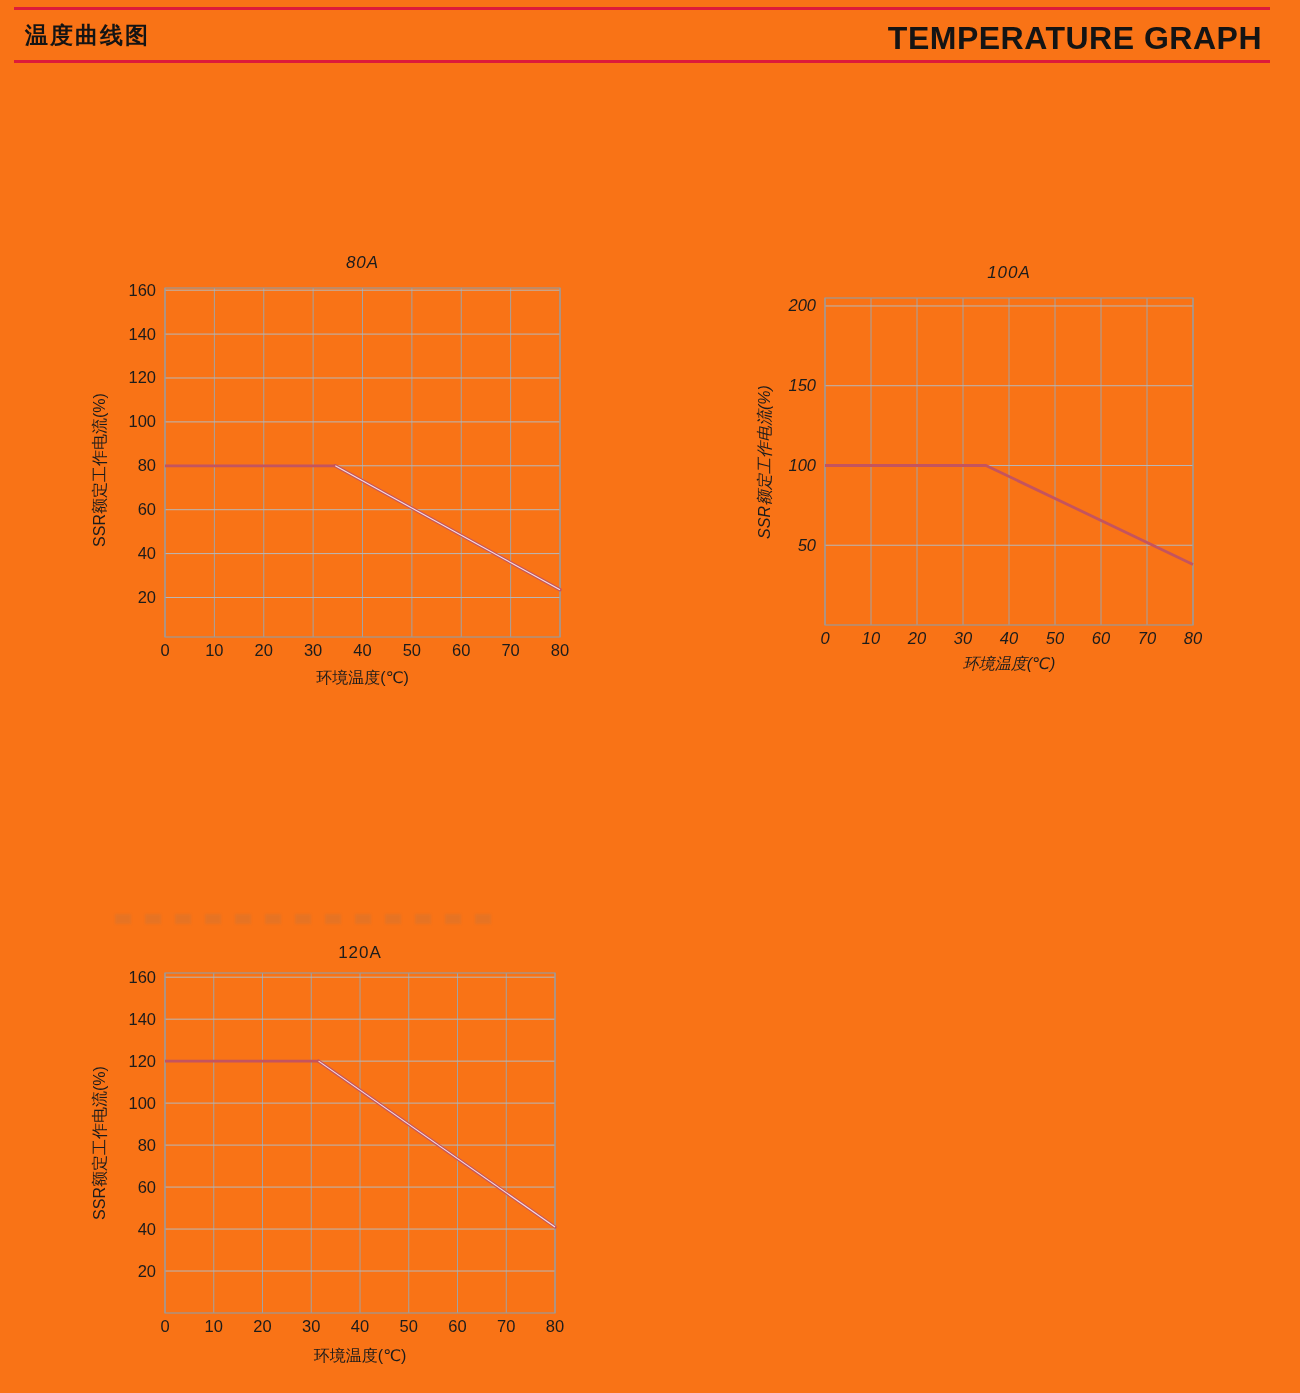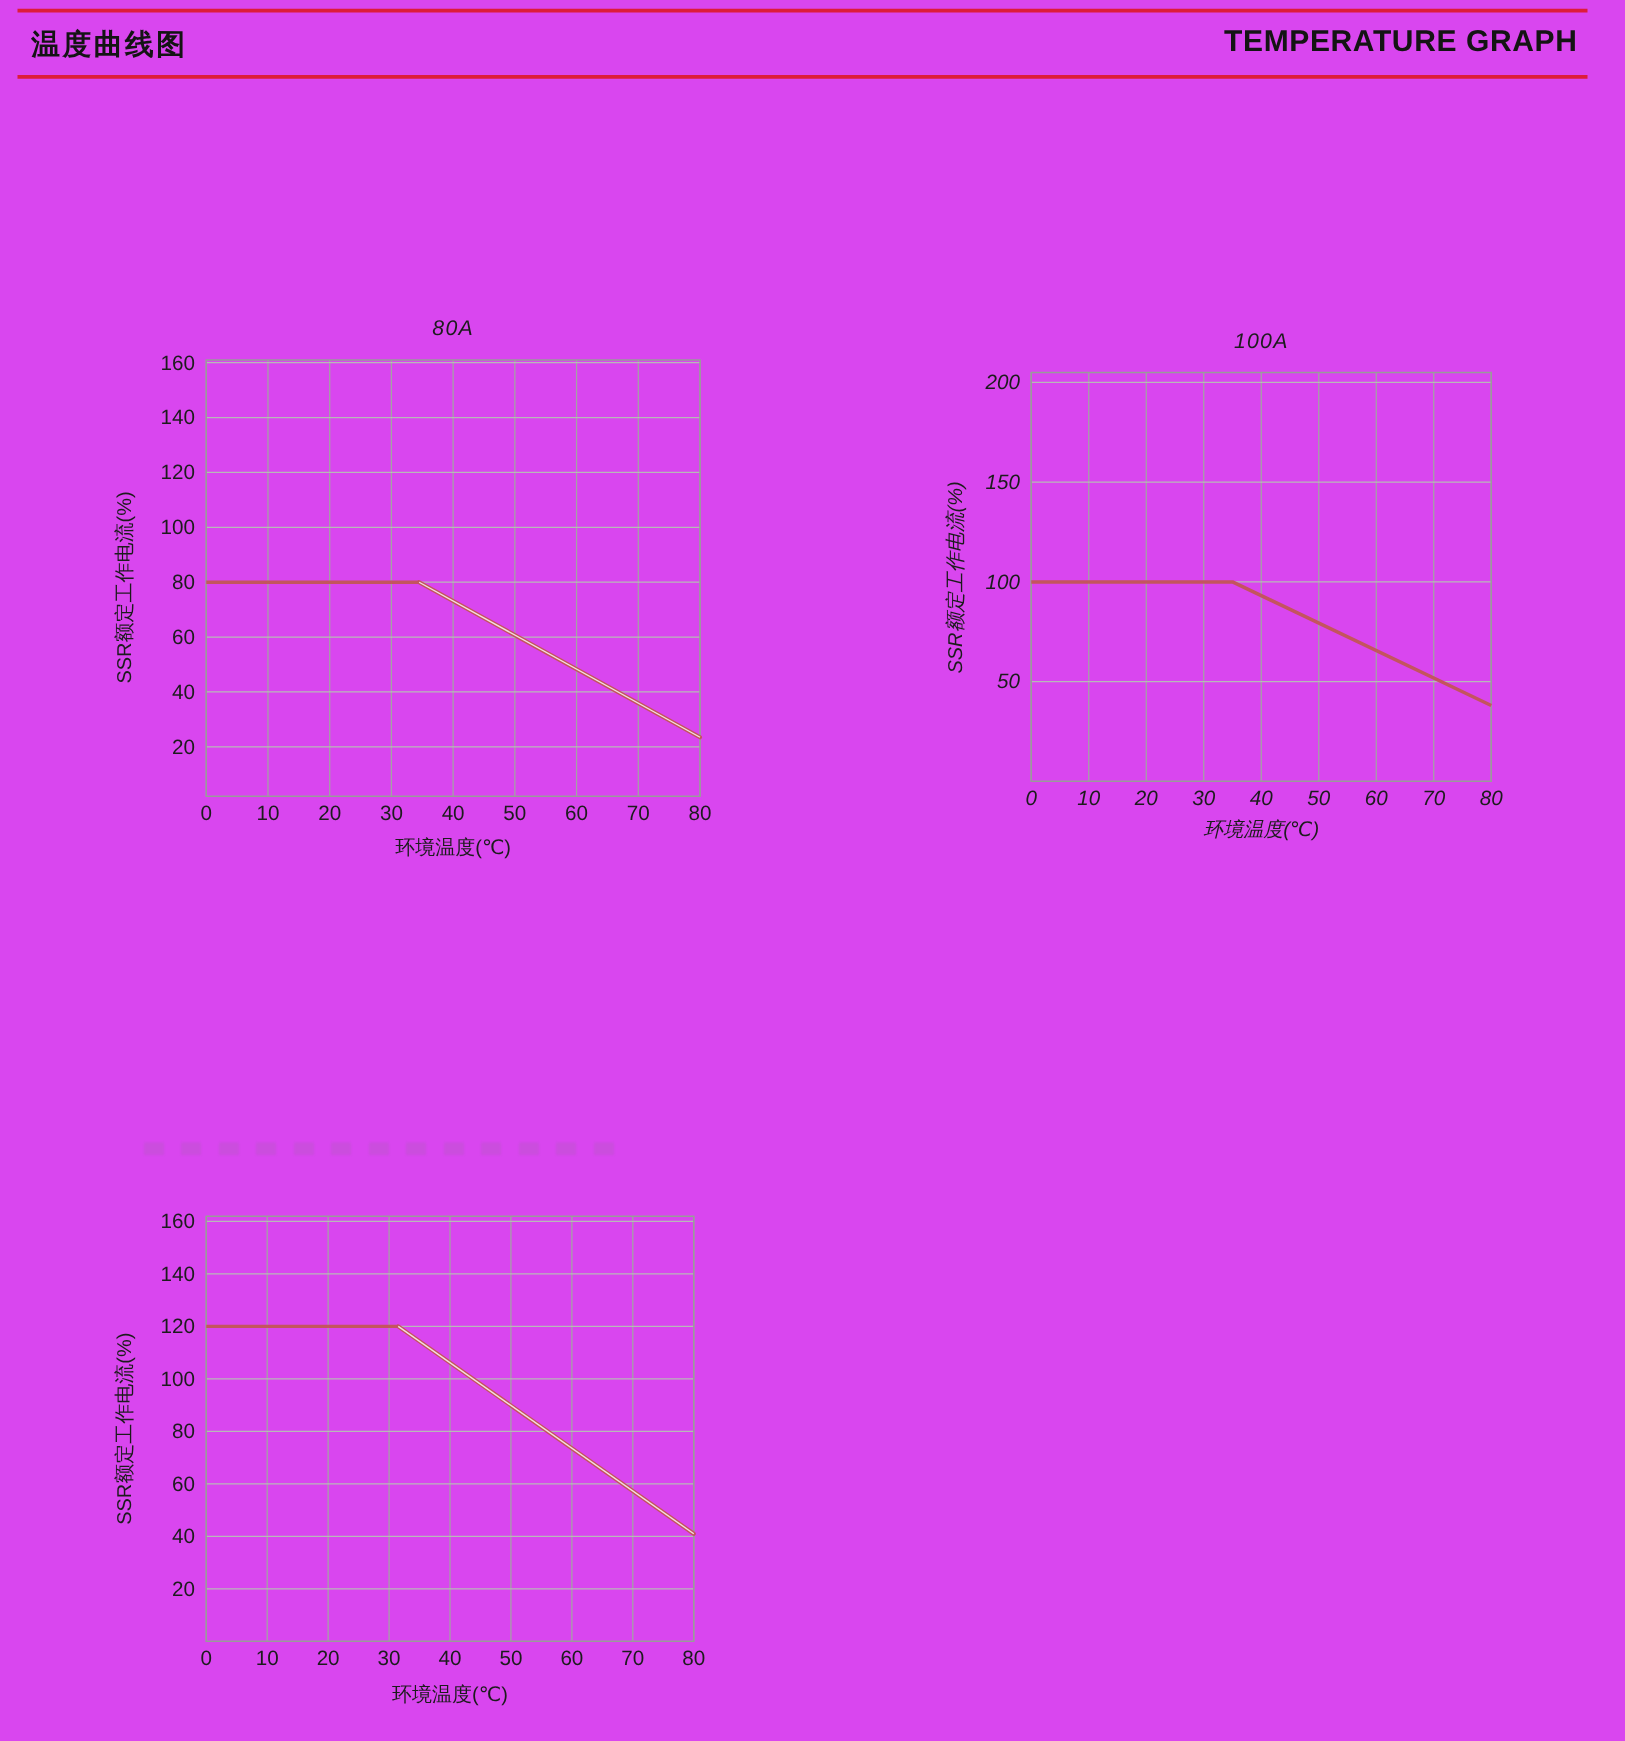--- a/index.html
+++ b/index.html
@@ -1,31 +1,31 @@
 <!DOCTYPE html>
 <html><head>
 <meta charset="utf-8">
 <style>
   html,body{margin:0;padding:0;}
   .page{
     position:relative;
     width:1300px;height:1393px;
-    background:#d946ef;
+    background:#f97316;
     font-family:"Liberation Sans","DejaVu Sans",sans-serif;
     color:#141414;
     overflow:hidden;
   }
   .rule{position:absolute;height:3px;left:14px;width:1256px;}
   .title-zh{
     position:absolute;left:25px;top:20px;
     font-size:23px;font-weight:bold;letter-spacing:2px;
   }
   .title-en{
     position:absolute;right:38px;top:20px;
-    font-size:24px;font-weight:bold;letter-spacing:0.5px;
+    font-size:32px;font-weight:bold;letter-spacing:0.5px;
   }
   .chart{position:absolute;}
   .chart-title{
     position:absolute;text-align:center;
     font-size:17px;letter-spacing:1px;color:#1c1c1c;
   }
   .x-title{
     position:absolute;text-align:center;
     font-size:16px;color:#1c1c1c;
   }
@@ -135,20 +135,21 @@
         <text x="71" y="292.7439024390244" text-anchor="end" fill="#1c1c1c">50</text>
         <text x="71" y="212.9878048780488" text-anchor="end" fill="#1c1c1c">100</text>
         <text x="71" y="133.2317073170732" text-anchor="end" fill="#1c1c1c">150</text>
         <text x="71" y="53.47560975609756" text-anchor="end" fill="#1c1c1c">200</text>
         <path d="M80.0 207.5 L241.0 207.5 L448.0 306.4" stroke="#c4545e" stroke-width="2.8" fill="none" stroke-linejoin="round"></path>
       </svg>
     <div class="x-title" style="left:80px;width:368px;top:396px;">环境温度(℃)</div>
   </div>
 
   <div class="chart" style="left:85px;top:938px;width:515px;height:448px;">
+    <div class="chart-title" style="left:80px;width:390px;top:5px;">120A</div>
     <div class="y-title" style="left:15px;top:205px;">SSR额定工作电流(%)</div>
     <svg width="515" height="448">
         <line x1="80" y1="35" x2="80" y2="375" stroke="#a3a3a3" stroke-width="1"></line>
         <line x1="128.75" y1="35" x2="128.75" y2="375" stroke="#a3a3a3" stroke-width="1"></line>
         <line x1="177.5" y1="35" x2="177.5" y2="375" stroke="#a3a3a3" stroke-width="1"></line>
         <line x1="226.25" y1="35" x2="226.25" y2="375" stroke="#a3a3a3" stroke-width="1"></line>
         <line x1="275" y1="35" x2="275" y2="375" stroke="#a3a3a3" stroke-width="1"></line>
         <line x1="323.75" y1="35" x2="323.75" y2="375" stroke="#a3a3a3" stroke-width="1"></line>
         <line x1="372.5" y1="35" x2="372.5" y2="375" stroke="#a3a3a3" stroke-width="1"></line>
         <line x1="421.25" y1="35" x2="421.25" y2="375" stroke="#a3a3a3" stroke-width="1"></line>

